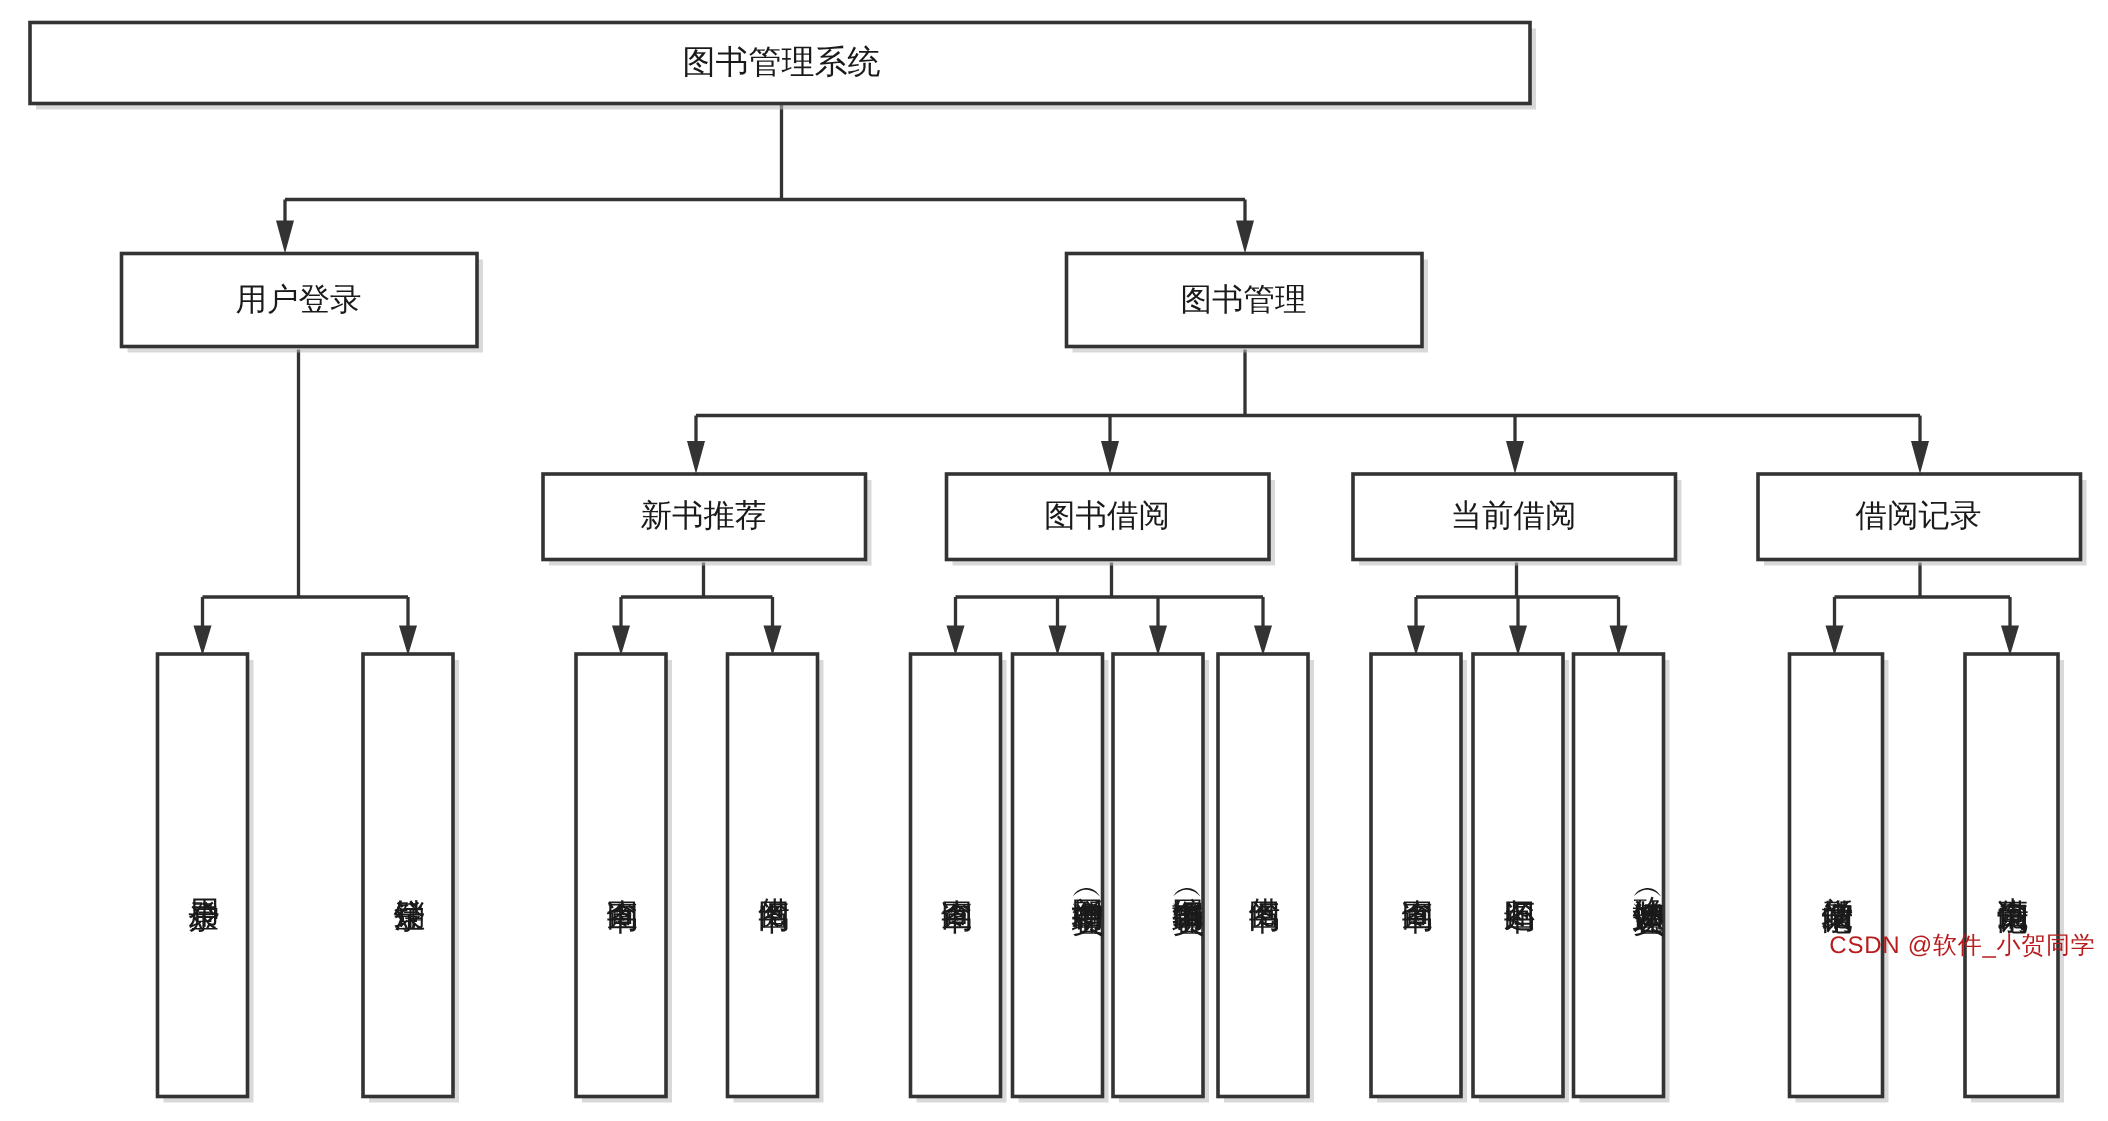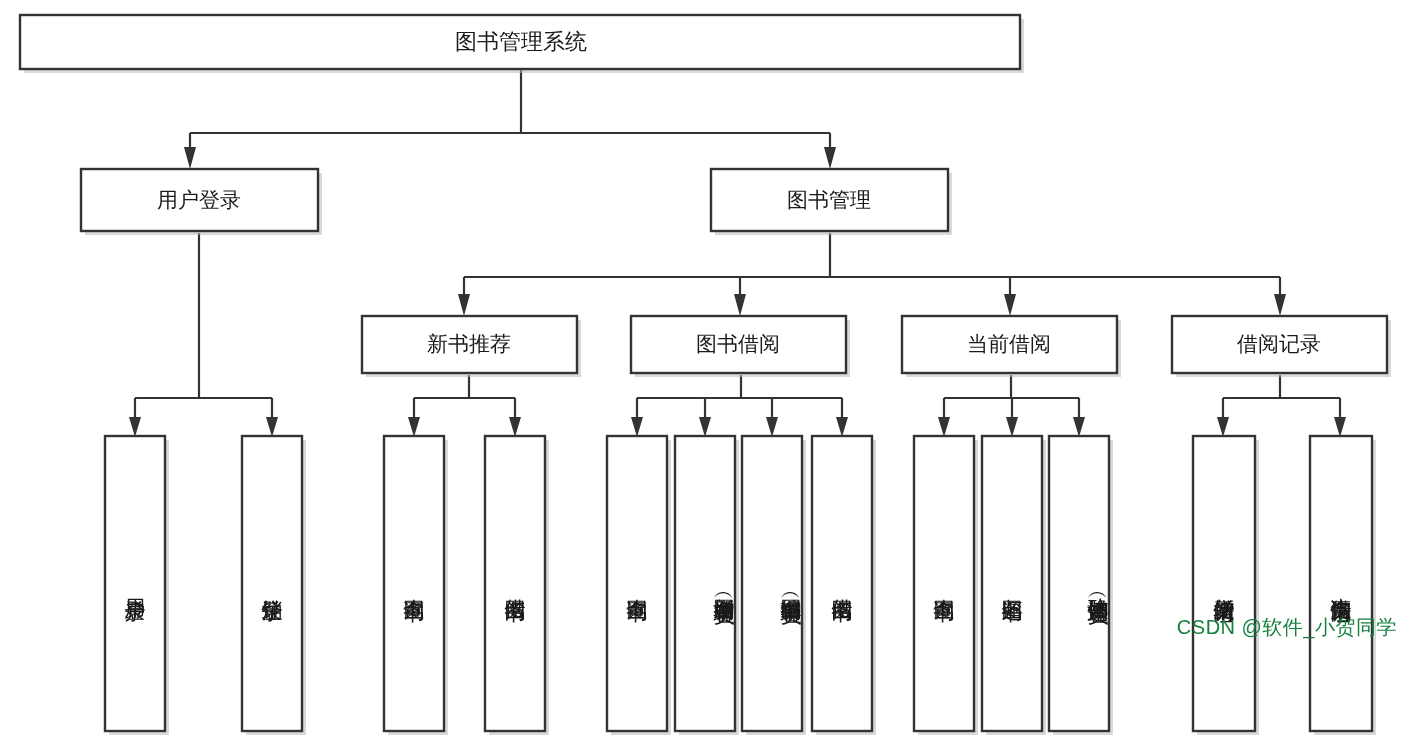--- a/index.html
+++ b/index.html
@@ -69,22 +69,22 @@
     color: #1a1a1a;
     letter-spacing: 1px;
     white-space: nowrap;
     pointer-events: none;
   }
   .watermark {
     position: absolute;
     right: 8px;
     bottom: 6px;
     font-family: "Liberation Sans", "DejaVu Sans", sans-serif;
-    font-size: 20px;
-    color: #15803d;
+    font-size: 16px;
+    color: #b91c1c;
     letter-spacing: 0.5px;
     white-space: nowrap;
   }
 </style>
 </head>
 <body>
 
 <div id="diagram-root">
 
   <svg id="tree-svg" viewBox="0 0 1405 747">

